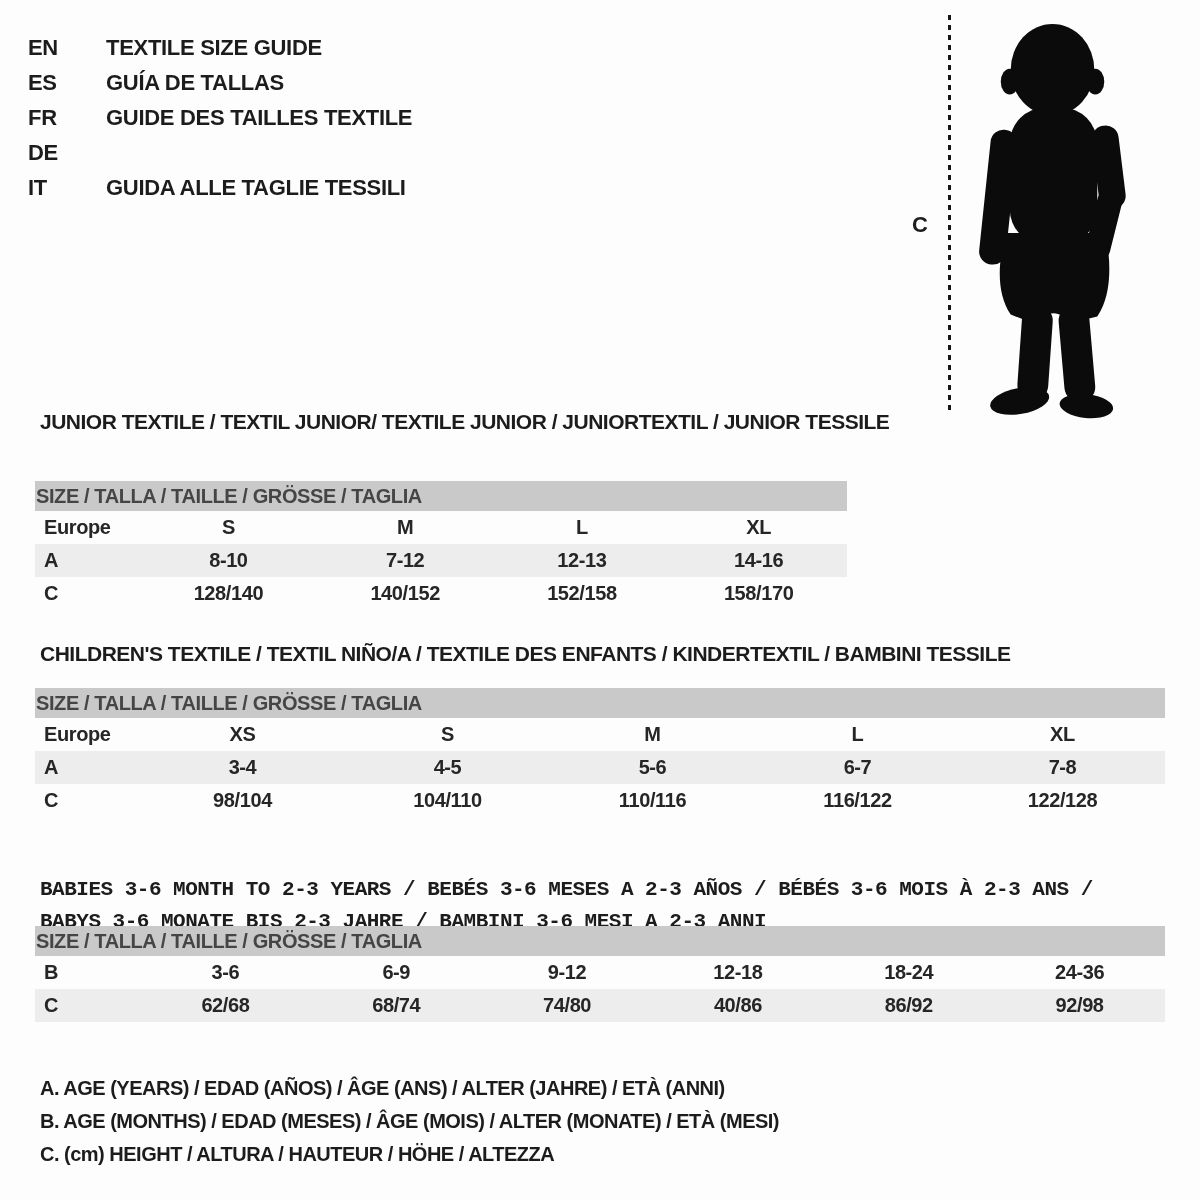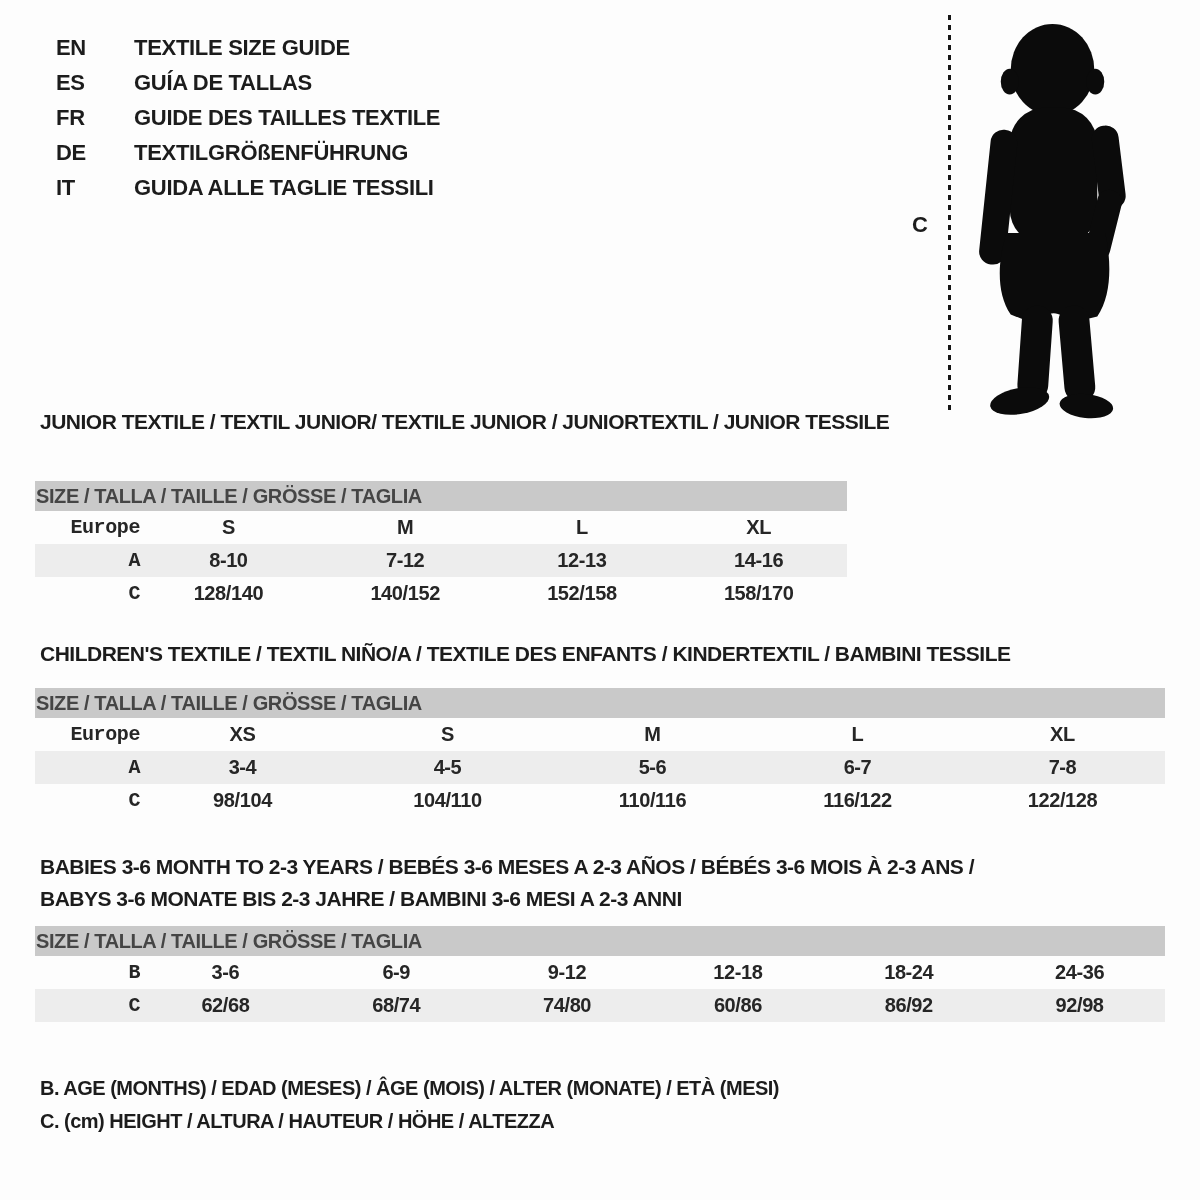--- a/index.html
+++ b/index.html
@@ -7,21 +7,21 @@
   body {
     position:relative;
     background:#fdfdfd;
     font-family:"Liberation Sans", sans-serif;
     color:#1c1c1c;
     overflow:hidden;
   }
   .page { position:absolute; inset:0; }
 
   
-  .lang-block { position:absolute; left:56px; top:30px; }
+  .lang-block { position:absolute; left:28px; top:30px; }
   .lang-row { display:flex; height:35px; align-items:center; }
   .lang-code, .lang-text {
     font-weight:bold; font-size:22px; letter-spacing:-0.3px; white-space:nowrap;
   }
   .lang-code { width:78px; }
 
   
   .measure-line {
     position:absolute; left:948px; top:15px; width:3px; height:400px;
     background:repeating-linear-gradient(to bottom, #161616 0 5px, transparent 5px 10px);
@@ -33,38 +33,38 @@
   .baby-svg { position:absolute; left:962px; top:12px; }
 
   
   .section-title {
     position:absolute; left:40px;
     font-weight:bold; font-size:21px; letter-spacing:-0.5px;
   }
   .section-title .line { display:block; height:32px; line-height:32px; white-space:nowrap; }
   .title-junior   { top:406px; }
   .title-children { top:638px; }
-  .title-babies   { top:851px; }
+  .title-babies   { top:874px;font-family:Liberation Mono, monospace; }
 
   
   .size-table { position:absolute; left:35px; }
   .table-junior   { top:481px; width:812px;  }
   .table-children { top:688px; width:1130px; }
   .table-babies   { top:926px; width:1130px; }
 
   .thead {
     height:30px; background:var(--bar,#c9c9c9);
     display:flex; align-items:center; padding-left:1px;
     font-weight:bold; font-size:20px; letter-spacing:-0.4px; color:#454545;
     white-space:nowrap;
   }
   .trow { display:grid; height:33px; align-items:center;
     font-weight:bold; font-size:20px; letter-spacing:-0.4px; color:#262626; }
   .trow.stripe { background:var(--stripe,#ededed); }
-  .trow .label { padding-left:9px; text-align:right;font-family:Liberation Mono, monospace; }
+  .trow .label { padding-left:9px; text-align:left; }
   .trow .val   { text-align:center; }
 
   
   .legend { position:absolute; left:40px; top:1072px; }
   .legend-line { height:33px; line-height:33px;
     font-weight:bold; font-size:20px; letter-spacing:-0.5px; white-space:nowrap; }
 </style>
 </head>
 <body>
 
@@ -78,21 +78,20 @@
     <div class="lang-row">
       <span class="lang-code">ES</span>
       <span class="lang-text">GUÍA DE TALLAS</span>
     </div>
     <div class="lang-row">
       <span class="lang-code">FR</span>
       <span class="lang-text">GUIDE DES TAILLES TEXTILE</span>
     </div>
     <div class="lang-row">
       <span class="lang-code">DE</span>
-      <span class="lang-text">TEXTILGRÖßENFÜHRUNG</span>
     </div>
     <div class="lang-row">
       <span class="lang-code">IT</span>
       <span class="lang-text">GUIDA ALLE TAGLIE TESSILI</span>
     </div>
   </div>
 
   <span class="figure-c">C</span>
   <div class="measure-line"></div>
   <svg class="baby-svg" width="185" height="408" viewBox="0 0 180 410" aria-hidden="true">
@@ -184,24 +183,25 @@
         <div class="val">9-12</div>
         <div class="val">12-18</div>
         <div class="val">18-24</div>
         <div class="val">24-36</div>
       </div>
       <div class="trow stripe" style="grid-template-columns: 105px repeat(6, 1fr);">
         <div class="label">C</div>
         <div class="val">62/68</div>
         <div class="val">68/74</div>
         <div class="val">74/80</div>
-        <div class="val">60/86</div>
+        <div class="val">40/86</div>
         <div class="val">86/92</div>
         <div class="val">92/98</div>
       </div>
     </div>
 
   <div class="legend">
+    <div class="legend-line">A. AGE (YEARS) / EDAD (AÑOS) / ÂGE (ANS) / ALTER (JAHRE) / ETÀ (ANNI)</div>
     <div class="legend-line">B. AGE (MONTHS) / EDAD (MESES) / ÂGE (MOIS) / ALTER (MONATE) / ETÀ (MESI)</div>
     <div class="legend-line">C. (cm) HEIGHT / ALTURA / HAUTEUR / HÖHE / ALTEZZA</div>
   </div>
 
 </div>
 
 </body></html>

